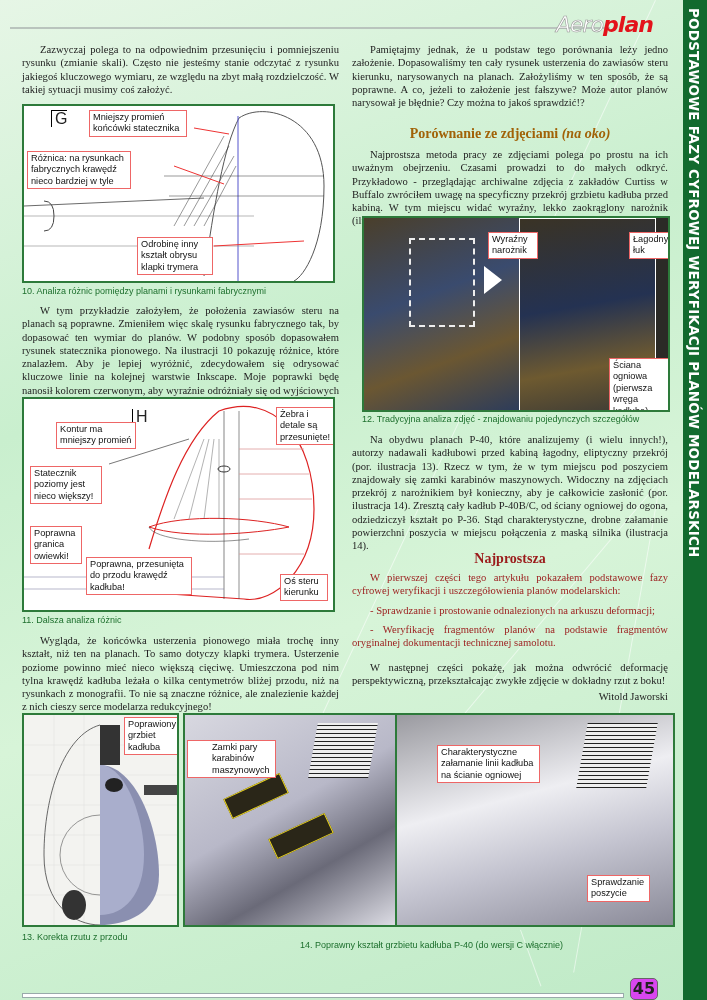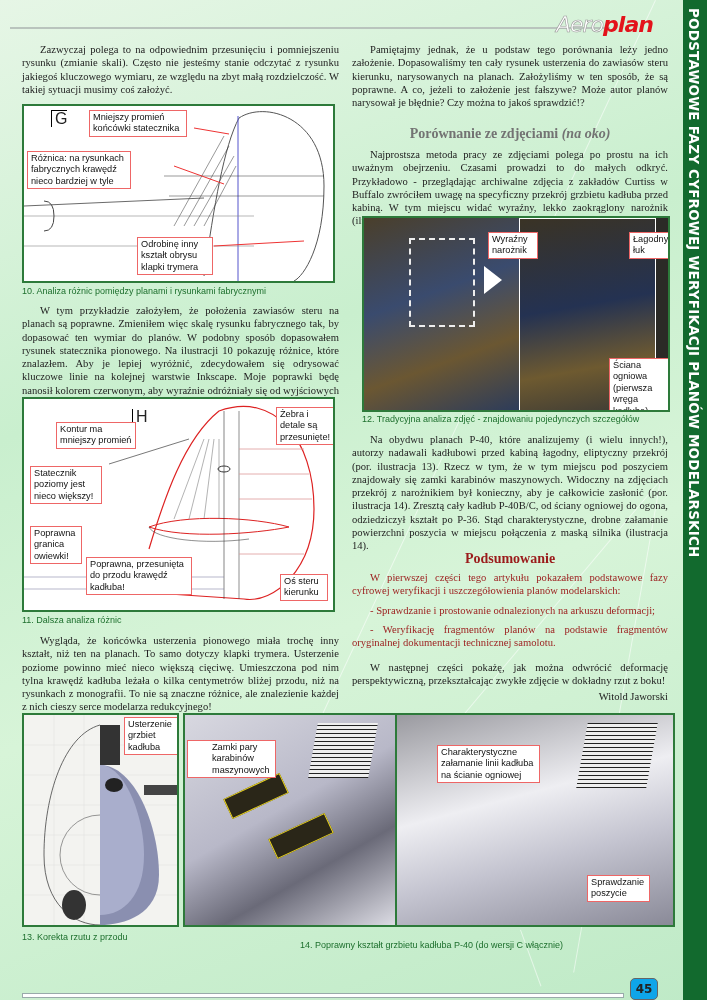--- a/index.html
+++ b/index.html
@@ -37,23 +37,23 @@
     font-family: "Liberation Sans", sans-serif; font-size: 9.2px; line-height: 11.4px; color: #111;
   }
   h2.sec {
     position: absolute; margin: 0; font-family: "Liberation Serif", serif; font-weight: bold;
     font-size: 14px; text-align: center;
   }
   .red { color: #9b1b1b; }
   .summary p { margin: 0 0 6px 0; }
   .bottom-line { position: absolute; left: 22px; top: 993px; width: 600px; height: 3px; background: #fff; border: 1px solid #9aa; }
   .page-num {
-    position: absolute; left: 630px; top: 978px; width: 26px; height: 20px; background: #0ea5e9;
+    position: absolute; left: 630px; top: 978px; width: 26px; height: 20px; background: #d946ef;
     border: 1px solid #666; border-radius: 5px; font-family: "DejaVu Sans", sans-serif;
-    font-weight: bold; font-size: 12px; text-align: center; line-height: 20px;
+    font-weight: bold; font-size: 16px; text-align: center; line-height: 20px;
   }
 </style>
 </head>
 <body>
 
 <div class="bgline" style="left:655px;top:0;height:1000px;transform:rotate(25deg);"></div>
 <div class="bgline" style="left:660px;top:480px;height:500px;transform:rotate(40deg);"></div>
 <div class="bgline" style="left:660px;top:480px;height:500px;transform:rotate(10deg);"></div>
 <div class="bgline" style="left:520px;top:930px;height:60px;transform:rotate(-20deg);"></div>
 
@@ -135,21 +135,21 @@
 <div class="caption" style="left:22px;top:615px;">11. Dalsza analiza różnic</div>
 
 <div class="col" style="left:22px;top:634px;width:317px;">
   <p>Wygląda, że końcówka usterzenia pionowego miała trochę inny kształt, niż ten na planach. To samo dotyczy klapki trymera. Usterzenie poziome powinno mieć nieco większą cięciwę. Umieszczona pod nim tylna krawędź kadłuba leżała o kilka centymetrów bliżej przodu, niż na rysunkach z monografii. To nie są znaczne różnice, ale znalezienie każdej z nich cieszy serce modelarza redukcyjnego!</p>
 </div>
 
 <div class="col" style="left:352px;top:43px;width:316px;">
   <p>Pamiętajmy jednak, że u podstaw tego porównania leży jedno założenie. Dopasowaliśmy ten cały rysunek usterzenia do zawiasów steru kierunku, narysowanych na planach. Założyliśmy w ten sposób, że są poprawne. A co, jeżeli to założenie jest fałszywe? Może autor planów narysował je błędnie? Czy można to jakoś sprawdzić!?</p>
 </div>
 
-<h2 class="sec" style="left:352px;top:126px;width:316px;color:#737373;">
+<h2 class="sec" style="left:352px;top:126px;width:316px;color:#a16207;">
   <span>Porównanie ze zdjęciami</span>
   <i>(na oko)</i>
 </h2>
 
 <div class="col" style="left:352px;top:148px;width:316px;">
   <p>Najprostsza metoda pracy ze zdjęciami polega po prostu na ich uważnym obejrzeniu. Czasami prowadzi to do małych odkryć. Przykładowo - przeglądając archiwalne zdjęcia z zakładów Curtiss w Buffalo zwróciłem uwagę na specyficzny przekrój grzbietu kadłuba przed kabiną. W tym miejscu widać wyraźny, lekko zaokrąglony narożnik (ilustracja 12):</p>
 </div>
 
 <div class="fig" style="left:362px;top:216px;width:304px;height:192px;background:#2b2a26;">
   <div style="position:absolute;left:0;top:0;width:155px;height:192px;background:linear-gradient(160deg,#4a3f2b 0%,#3a4b6e 40%,#6b5732 70%,#2d3c5a 100%);"></div>
@@ -159,21 +159,21 @@
   <div class="callout" style="left:124px;top:14px;width:42px;">Wyraźny narożnik</div>
   <div class="callout" style="left:265px;top:14px;width:32px;">Łagodny łuk</div>
   <div class="callout" style="left:245px;top:140px;width:55px;">Ściana ogniowa (pierwsza wręga kadłuba)</div>
 </div>
 <div class="caption" style="left:362px;top:414px;">12. Tradycyjna analiza zdjęć - znajdowaniu pojedynczych szczegółów</div>
 
 <div class="col" style="left:352px;top:433px;width:316px;">
   <p>Na obydwu planach P-40, które analizujemy (i wielu innych!), autorzy nadawali kadłubowi przed kabiną łagodny, eliptyczny przekrój (por. ilustracja 13). Rzecz w tym, że w tym miejscu pod poszyciem znajdowały się zamki karabinów maszynowych. Widoczny na zdjęciach przekrój z narożnikiem był konieczny, aby je całkowicie zasłonić (por. ilustracja 14). Zresztą cały kadłub P-40B/C, od ściany ogniowej do ogona, odziedziczył kształt po P-36. Stąd charakterystyczne, drobne załamanie powierzchni poszycia w miejscu połączenia z maską silnika (ilustracja 14).</p>
 </div>
 
-<h2 class="sec red" style="left:352px;top:551px;width:316px;">Podsumowanie</h2>
+<h2 class="sec red" style="left:352px;top:551px;width:316px;">Najprostsza</h2>
 
 <div class="col summary red" style="left:352px;top:571px;width:316px;">
   <p>W pierwszej części tego artykułu pokazałem podstawowe fazy cyfrowej weryfikacji i uszczegółowienia planów modelarskich:</p>
   <p>- Sprawdzanie i prostowanie odnalezionych na arkuszu deformacji;</p>
   <p>- Weryfikację fragmentów planów na podstawie fragmentów oryginalnej dokumentacji technicznej samolotu.</p>
 </div>
 
 <div class="col" style="left:352px;top:661px;width:316px;">
   <p>W następnej części pokażę, jak można odwrócić deformację perspektywiczną, przekształcając zwykłe zdjęcie w dokładny rzut z boku!</p>
 </div>
@@ -193,21 +193,21 @@
     </g>
     <path d="M76,10 C40,20 20,80 20,140 C20,190 50,210 76,210" fill="none" stroke="#444" stroke-width="0.8"></path>
     <circle cx="76" cy="140" r="40" fill="none" stroke="#555" stroke-width="0.6"></circle>
     <path d="M76,50 C110,50 135,110 135,160 C135,200 100,210 76,210 Z" fill="#8a8fb0"></path>
     <path d="M76,50 C100,50 120,100 120,140 C120,180 100,200 76,200 Z" fill="#a9aecc"></path>
     <rect x="76" y="10" width="20" height="40" fill="#333"></rect>
     <rect x="120" y="70" width="33" height="10" fill="#444"></rect>
     <ellipse cx="90" cy="70" rx="9" ry="7" fill="#222"></ellipse>
     <ellipse cx="50" cy="190" rx="12" ry="15" fill="#333"></ellipse>
   </svg>
-  <div class="callout" style="left:100px;top:2px;width:50px;">Usterzenie grzbiet kadłuba</div>
+  <div class="callout" style="left:100px;top:2px;width:50px;">Poprawiony grzbiet kadłuba</div>
 </div>
 <div class="caption" style="left:22px;top:932px;">13. Korekta rzutu z przodu</div>
 
 <div class="fig" style="left:183px;top:713px;width:488px;height:210px;background:#a9aab0;">
   <div style="position:absolute;left:0;top:0;width:210px;height:210px;background:linear-gradient(150deg,#d8d8e0 0%,#b8b8c8 45%,#6a6a78 70%,#dcdce4 100%);"></div>
   <div style="position:absolute;left:40px;top:70px;width:60px;height:20px;background:#2a2618;border:1px solid #e8d21f;transform:rotate(-25deg);"></div>
   <div style="position:absolute;left:85px;top:110px;width:60px;height:20px;background:#2a2618;border:1px solid #e8d21f;transform:rotate(-25deg);"></div>
   <div style="position:absolute;left:128px;top:8px;width:60px;height:55px;background:repeating-linear-gradient(0deg,#222 0 1px,#eee 1px 4px);transform:skew(-10deg);"></div>
   <div style="position:absolute;left:212px;top:0;width:276px;height:210px;background:linear-gradient(165deg,#9a9aa0 0%,#eeeef2 40%,#c4c4d0 65%,#8a8a98 100%);"></div>
   <div style="position:absolute;left:397px;top:8px;width:70px;height:65px;background:repeating-linear-gradient(0deg,#222 0 1px,#eee 1px 4px);transform:skew(-10deg);"></div>

